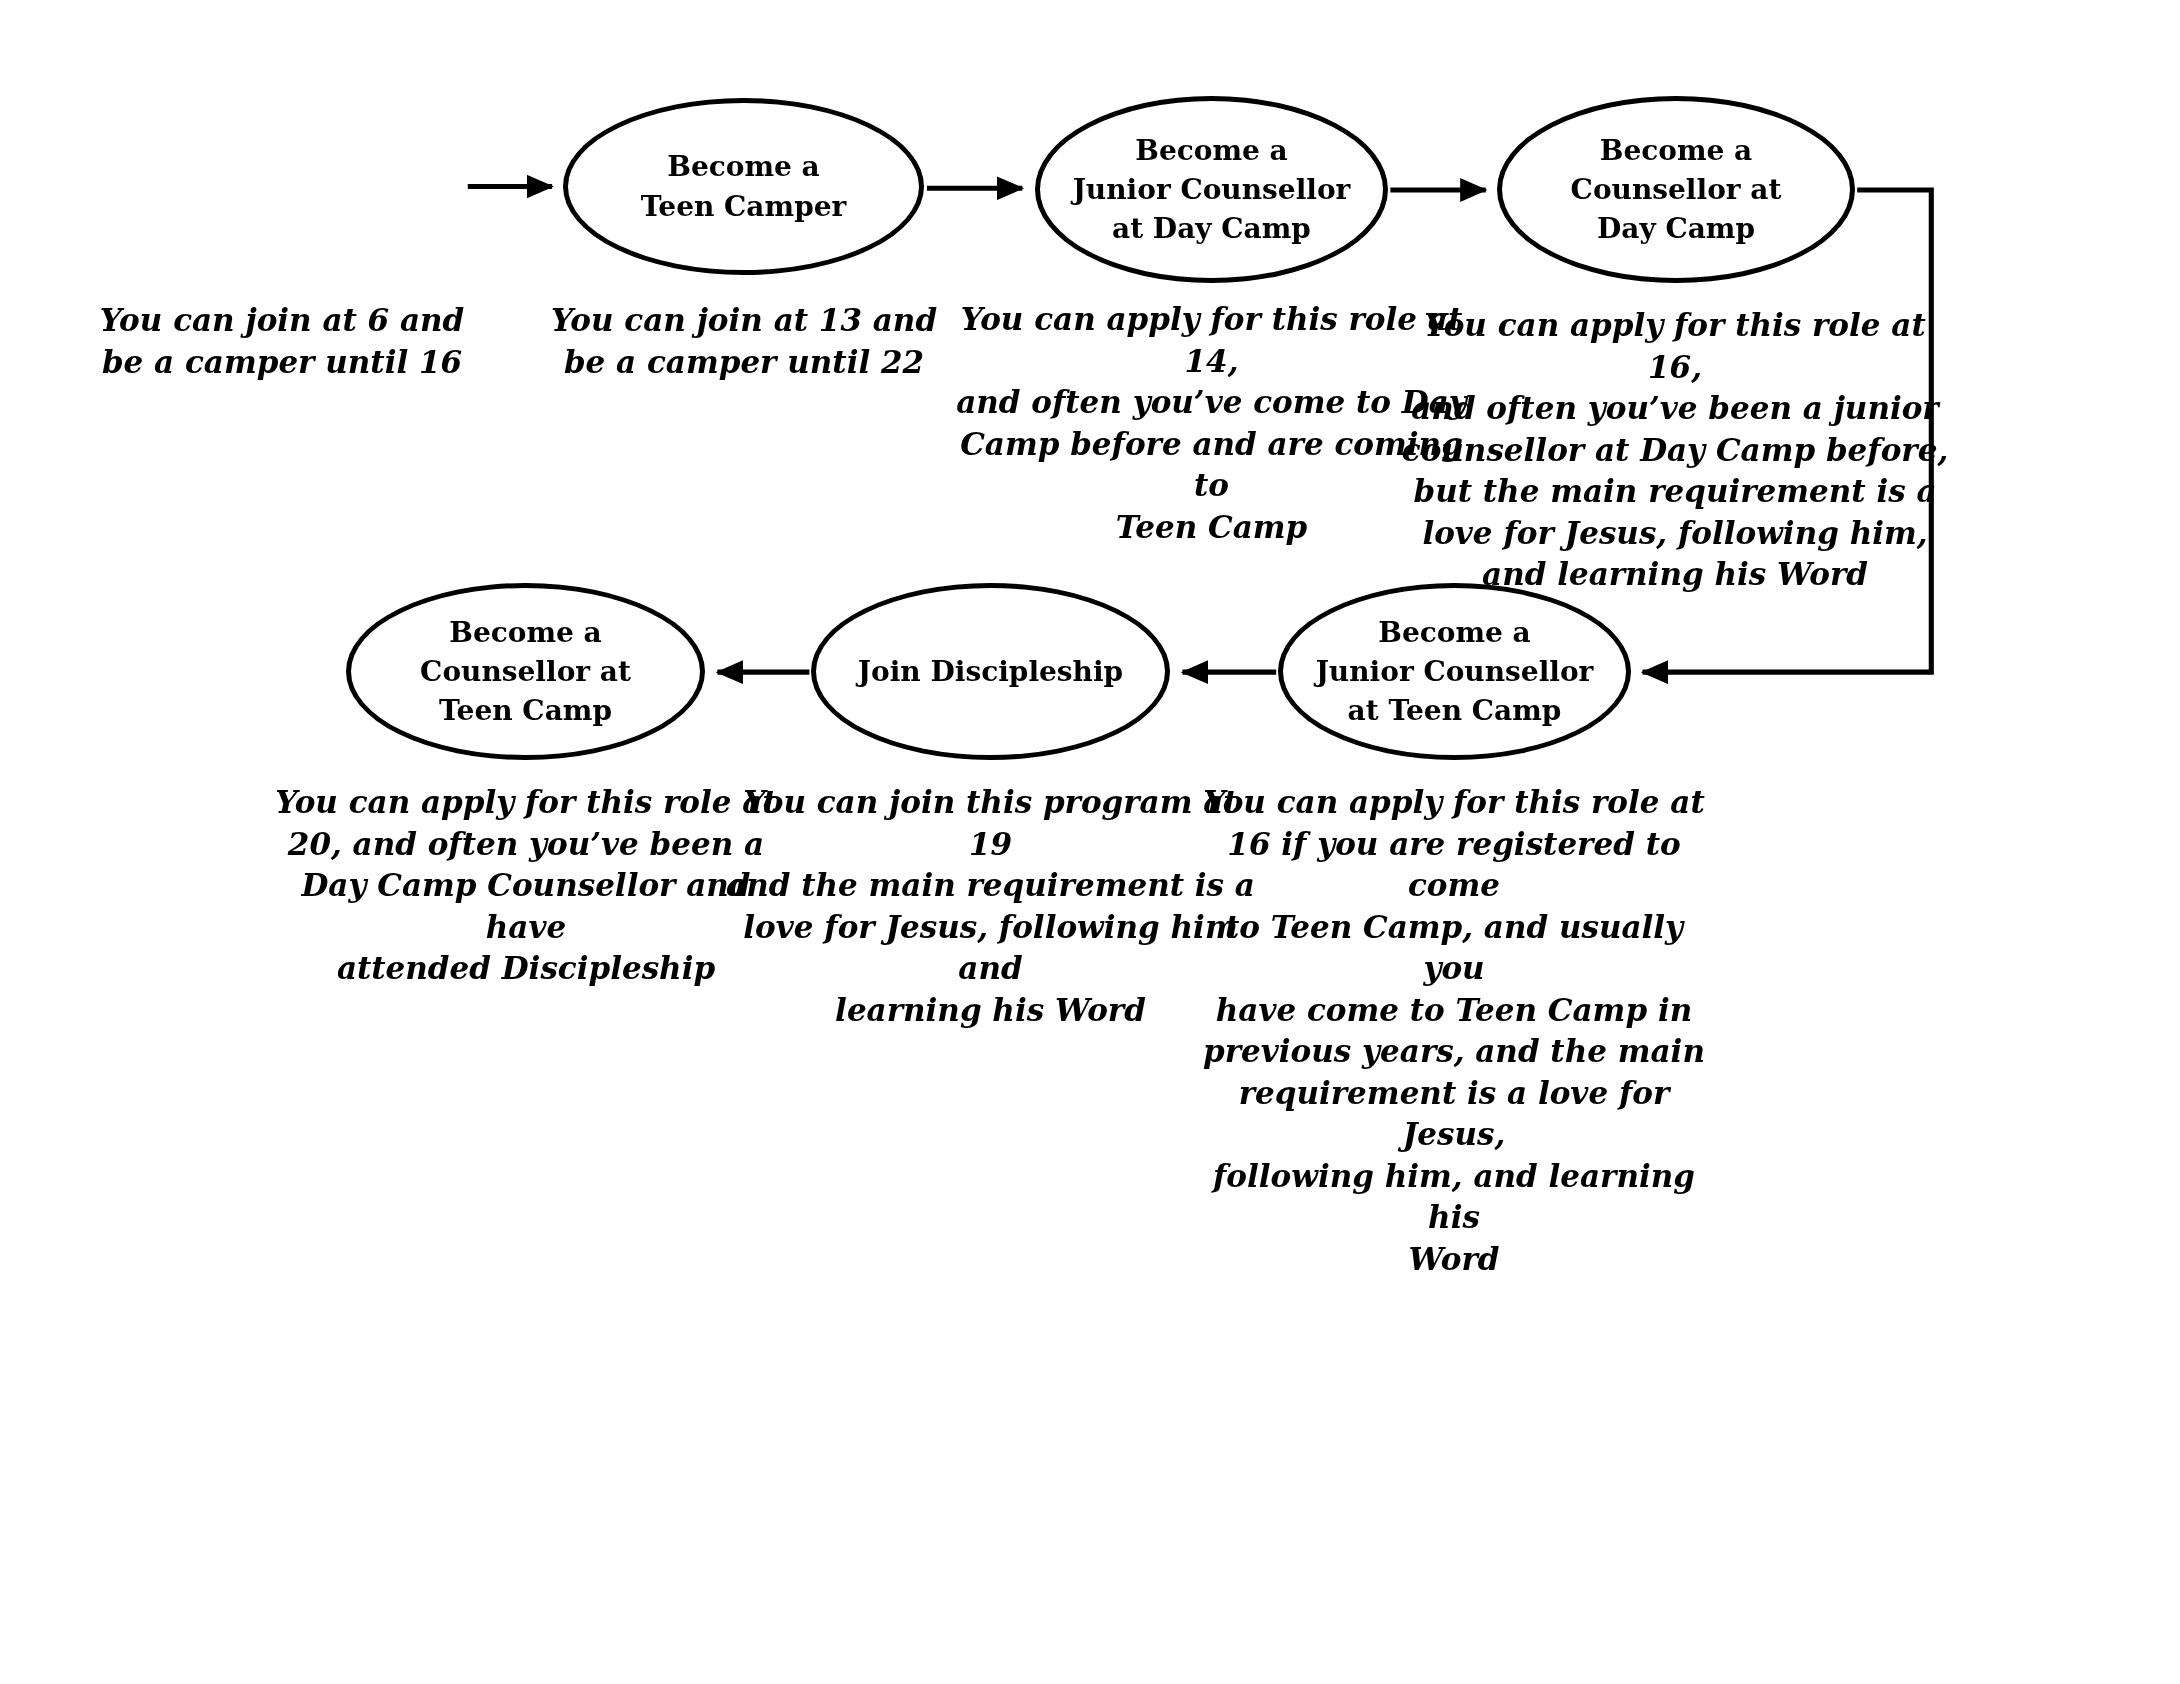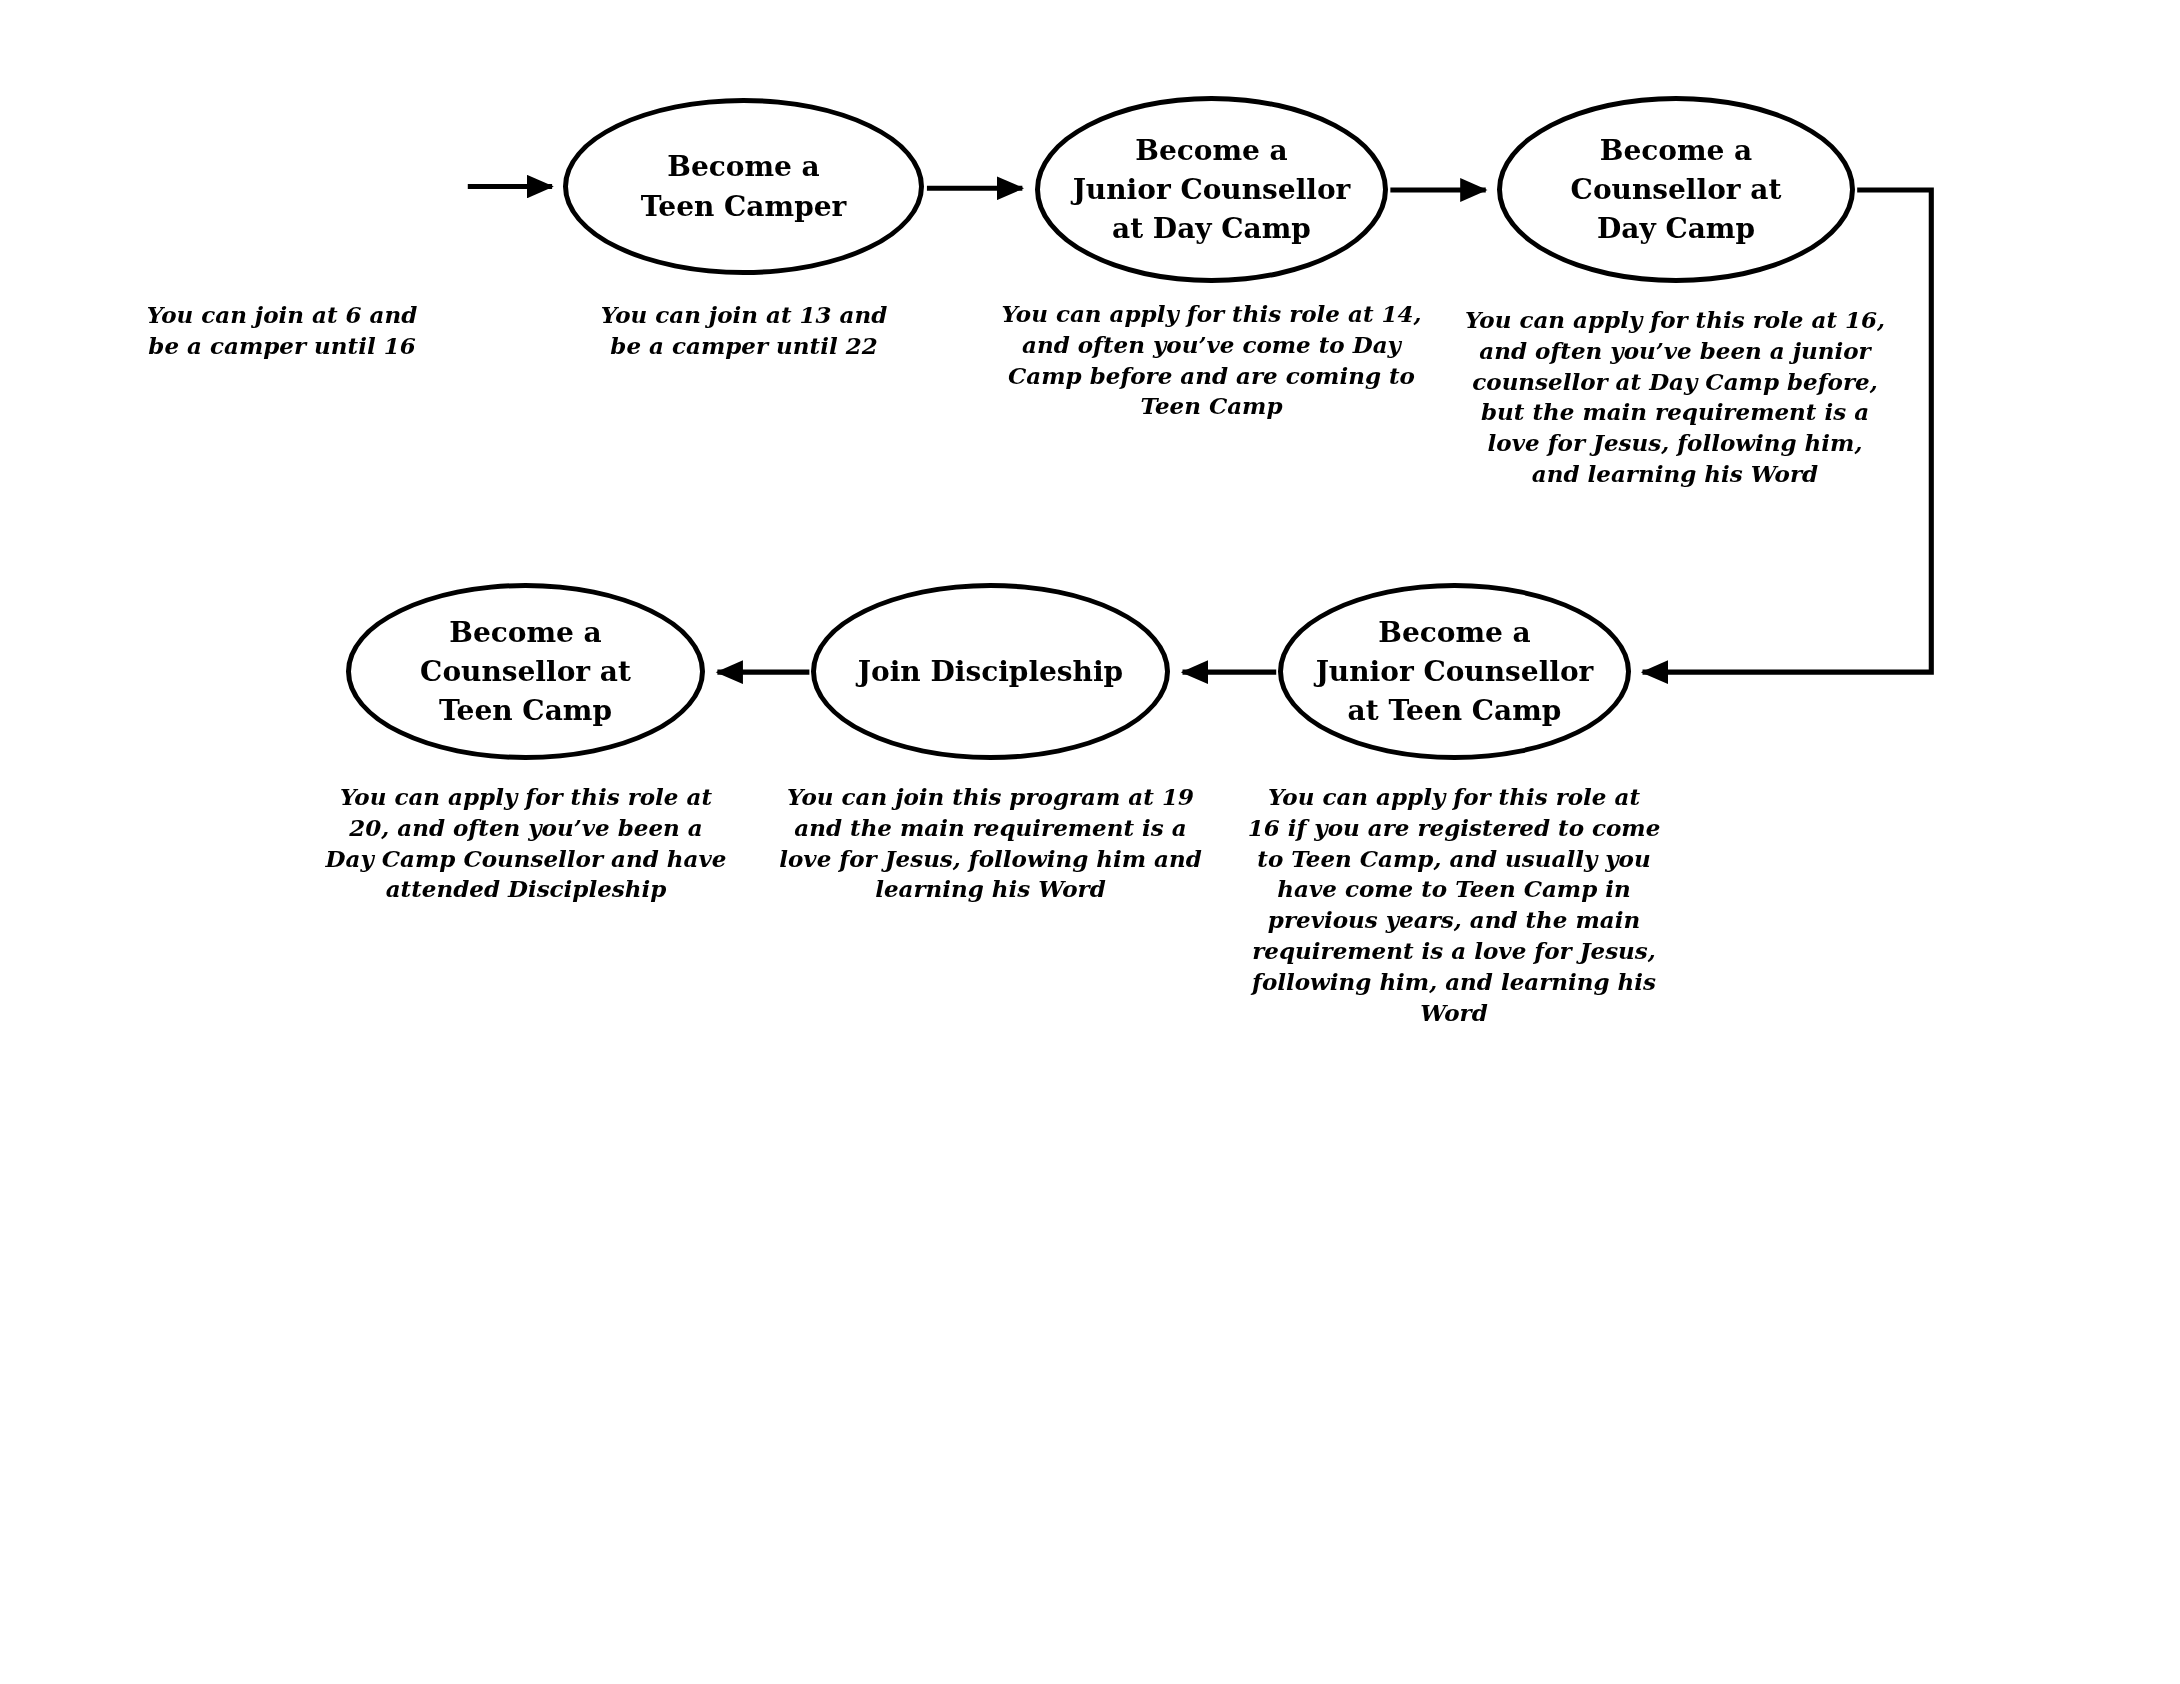--- a/index.html
+++ b/index.html
@@ -33,21 +33,21 @@
     font-size: 28px;
     line-height: 1.4;
     white-space: pre-line;
     padding: 0 17px;
   }
   .caption {
     position: absolute;
     text-align: center;
     font-weight: bold;
     font-style: italic;
-    font-size: 23px;
+    font-size: 31px;
     line-height: 1.34;
     white-space: pre-line;
   }
 </style>
 </head>
 <body>
 
 <div class="canvas">
 
   <svg class="arrow-layer" viewBox="0 0 2560 1978" xmlns="http://www.w3.org/2000/svg" aria-hidden="true">

